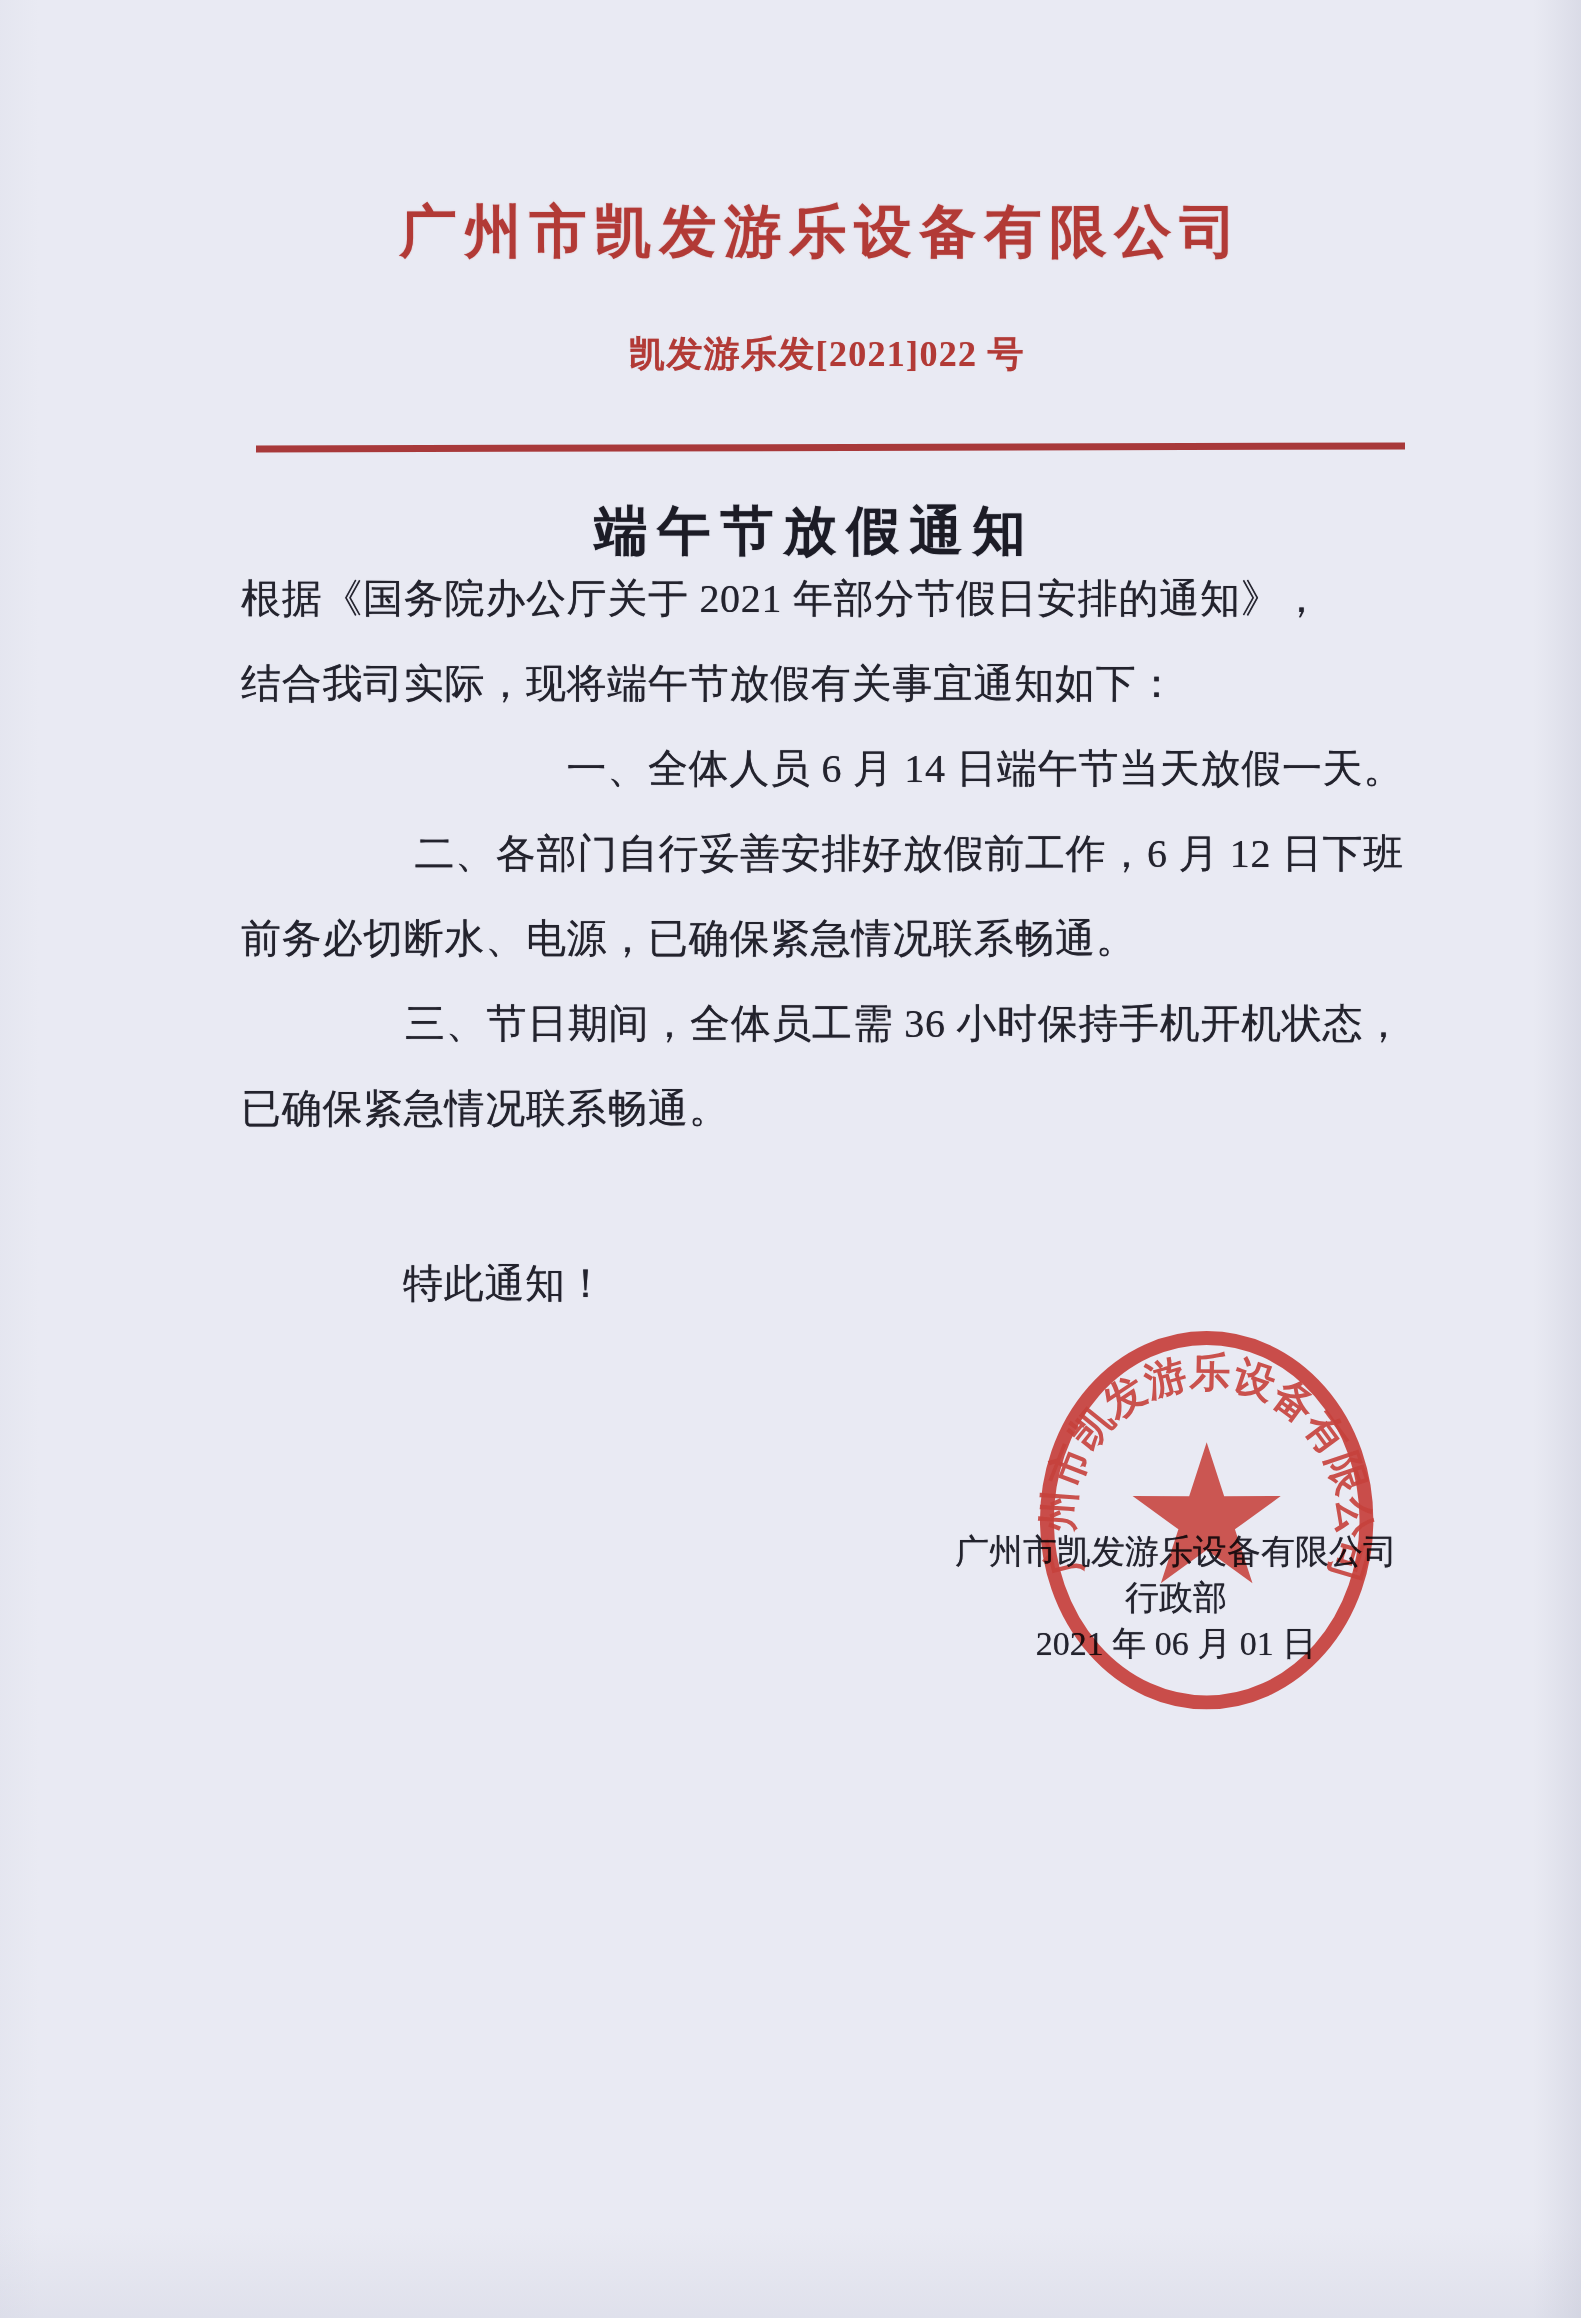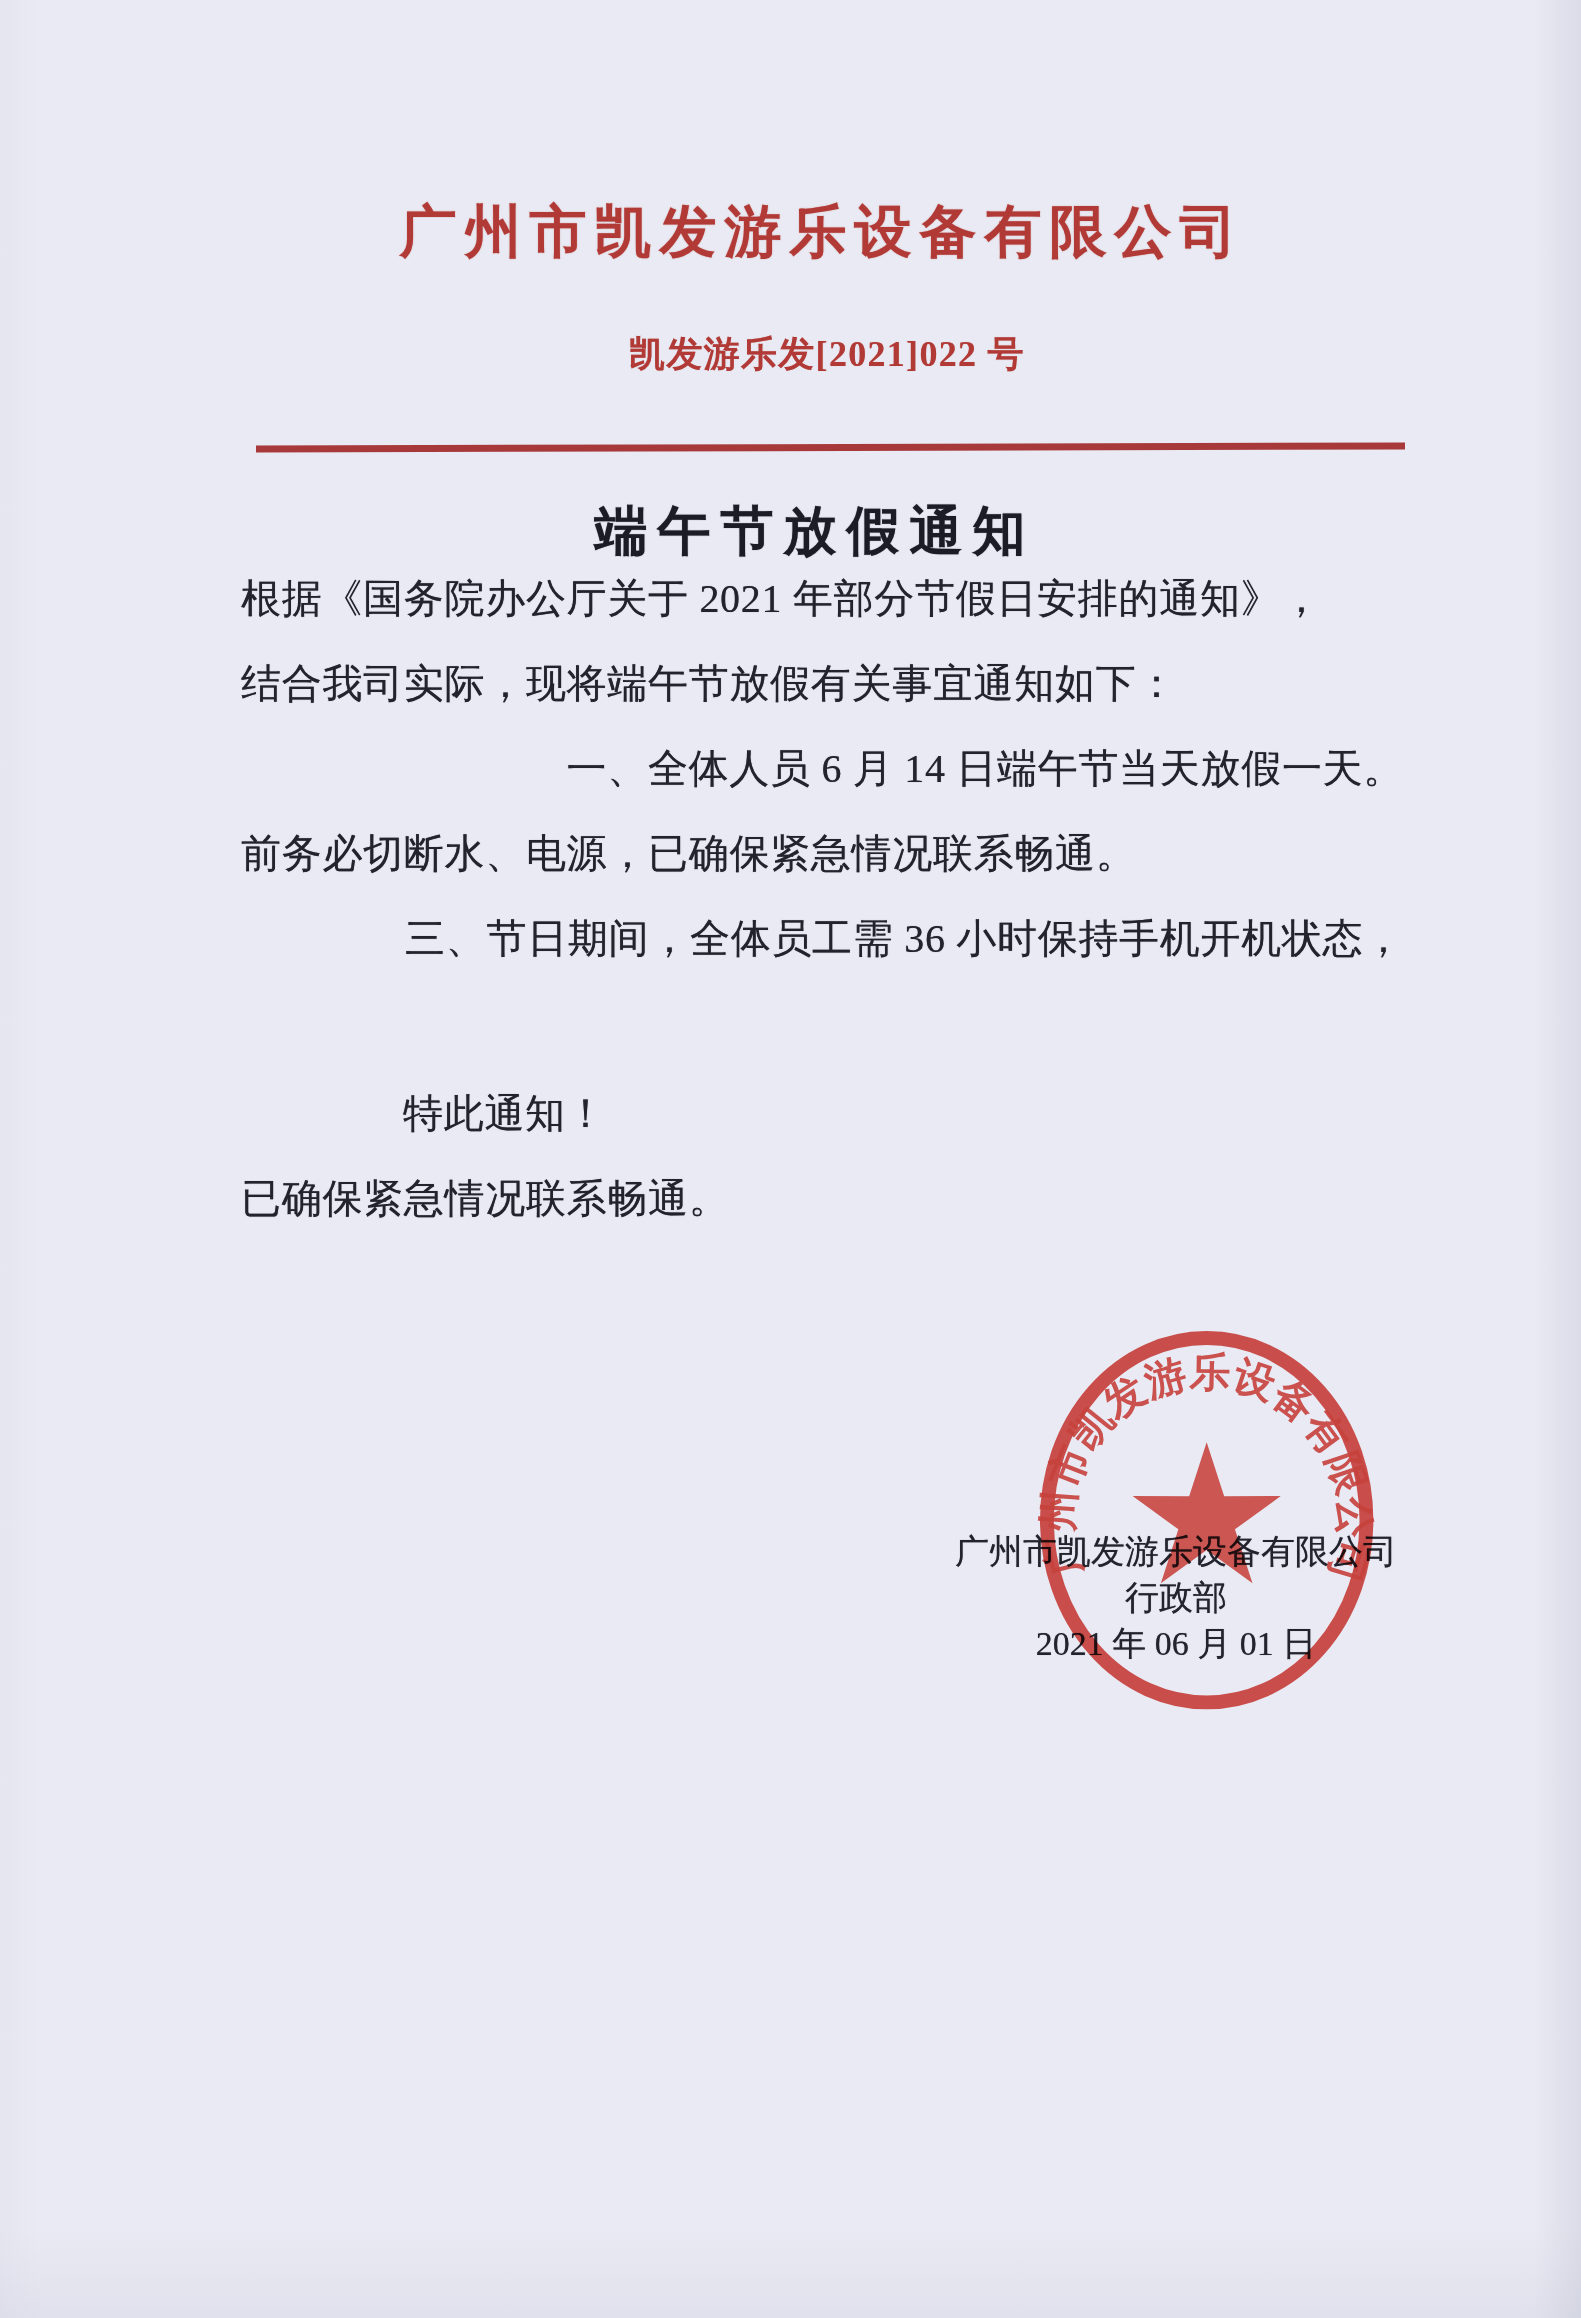--- a/index.html
+++ b/index.html
@@ -99,24 +99,25 @@
 <div class="abs doc-number">凯发游乐发[2021]022 号</div>
 
 <div class="abs red-line"></div>
 
 <div class="abs notice-title">端午节放假通知</div>
 
 <div class="abs body-block">
   <div class="body-line">根据《国务院办公厅关于 2021 年部分节假日安排的通知》，</div>
   <div class="body-line">结合我司实际，现将端午节放假有关事宜通知如下：</div>
   <div class="body-line indent">一、全体人员 6 月 14 日端午节当天放假一天。</div>
+  <div class="body-line indent">二、各部门自行妥善安排好放假前工作，6 月 12 日下班</div>
   <div class="body-line">前务必切断水、电源，已确保紧急情况联系畅通。</div>
   <div class="body-line indent">三、节日期间，全体员工需 36 小时保持手机开机状态，</div>
+  <div class="body-line">已确保紧急情况联系畅通。</div>
   <div class="body-line closing-line">特此通知！</div>
-  <div class="body-line">已确保紧急情况联系畅通。</div>
 </div>
 
 <div class="abs signature-block">
   <div class="sig-line">广州市凯发游乐设备有限公司</div>
   <div class="sig-line">行政部</div>
   <div class="sig-line">2021 年 06 月 01 日</div>
 </div>
 
 <div class="abs seal">
   <svg viewBox="0 0 515 580" xmlns="http://www.w3.org/2000/svg">

